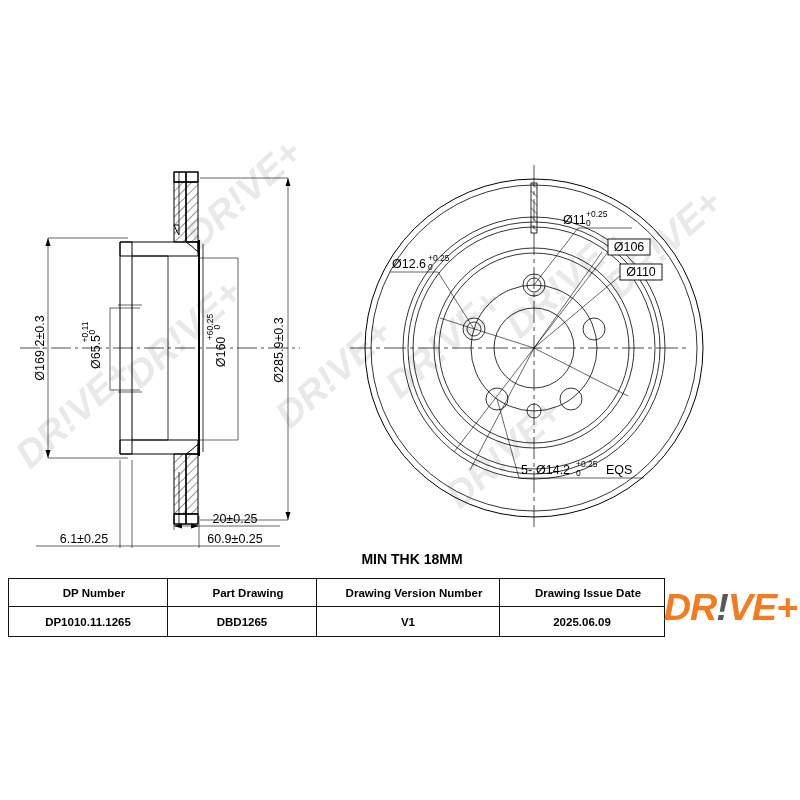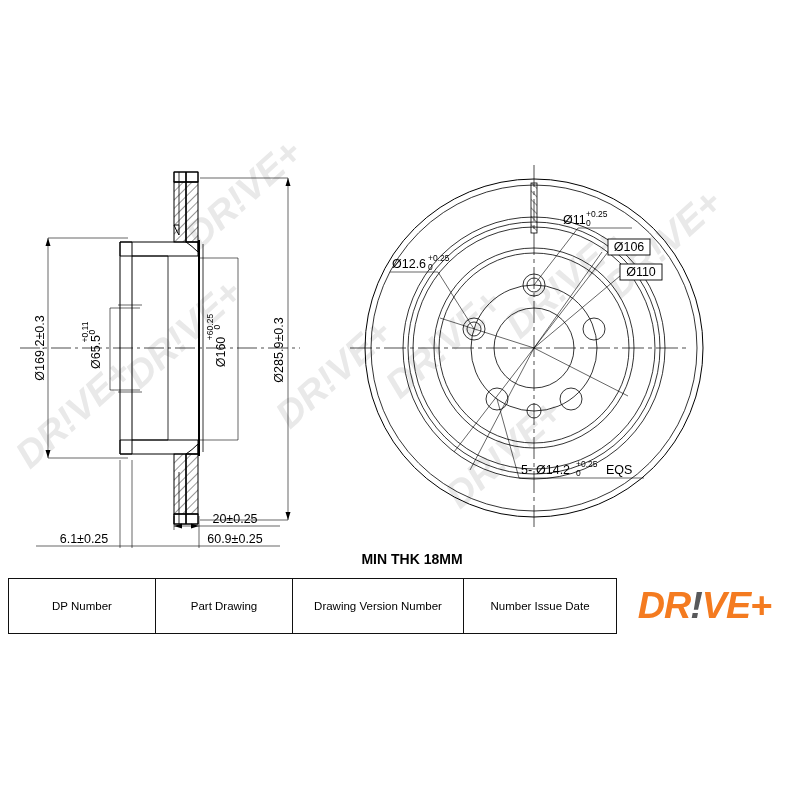--- a/index.html
+++ b/index.html
@@ -89,21 +89,22 @@
     text-align: center;
     vertical-align: middle;
     font-family: "Liberation Sans", sans-serif;
     font-size: 11.5px;
     font-weight: bold;
     color: #000000;
     padding: 0;
   }
   table.tb tr.hdr td {
     height: 27px;
-    font-weight: normal;
+    font-weight: bold;
+    padding-left: 12px;
   }
   table.tb tr.val td {
     height: 29px;
   }
   #tb-wrap {
     display: flex;
     align-items: stretch;
   }
   #logo-cell {
     width: 180px;
@@ -328,21 +329,27 @@
   </svg>
 
   <div id="title-block">
     <div id="tb-wrap">
       <table class="tb">
         <tbody>
             <tr class="hdr">
           <td style="width:146px">DP Number</td>
           <td style="width:136px">Part Drawing</td>
           <td style="width:170px">Drawing Version Number</td>
-          <td style="width:152px">Number Issue Date</td>
+          <td style="width:152px">Drawing Issue Date</td>
+        </tr>
+        <tr class="val">
+          <td>DP1010.11.1265</td>
+          <td>DBD1265</td>
+          <td>V1</td>
+          <td>2025.06.09</td>
         </tr>
       </tbody>
         </table>
       <div id="logo-cell">
         <div id="brand-logo"><span>DR</span><span class="bang">!</span><span>VE+</span></div>
       </div>
     </div>
   </div>
 
 </div>

